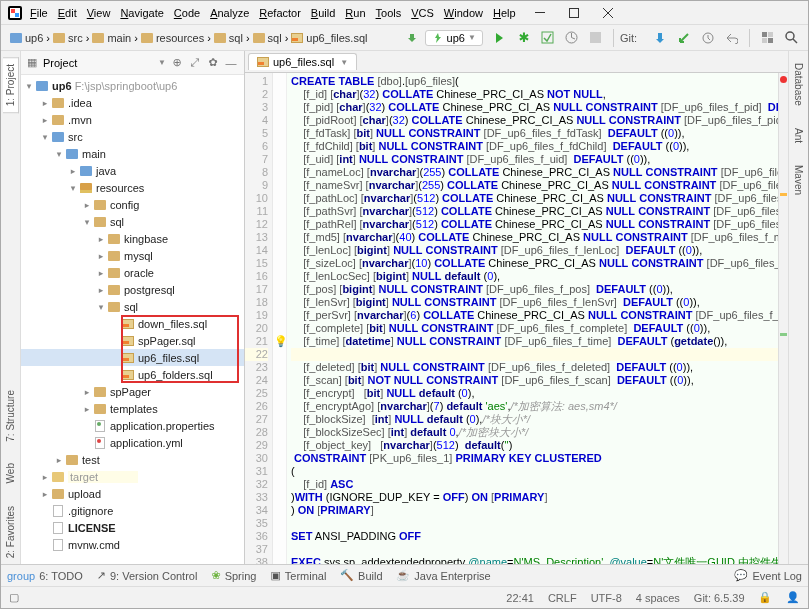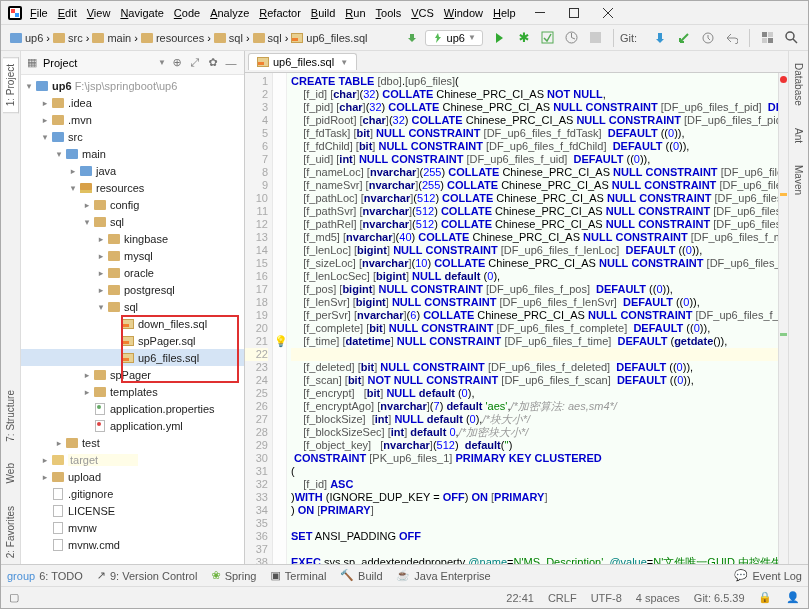--- a/index.html
+++ b/index.html
@@ -341,20 +341,27 @@
             </span>
             <span class="lbl">spPager.sql</span>
           </div>
           <div class="tn sel" style="padding-left: 88px;">
             <span class="tw"></span>
             <span class="ic">
               <span class="sqlicon"></span>
             </span>
             <span class="lbl">up6_files.sql</span>
           </div>
+          <div class="tn" style="padding-left: 88px;">
+            <span class="tw"></span>
+            <span class="ic">
+              <span class="sqlicon"></span>
+            </span>
+            <span class="lbl">up6_folders.sql</span>
+          </div>
           <div class="tn" style="padding-left: 60px;">
             <span class="tw">▸</span>
             <span class="ic">
               <span class="fld"></span>
             </span>
             <span class="lbl">spPager</span>
           </div>
           <div class="tn" style="padding-left: 60px;">
             <span class="tw">▸</span>
             <span class="ic">
@@ -401,33 +408,26 @@
             </span>
             <span class="lbl">upload</span>
           </div>
           <div class="tn" style="padding-left: 18px;">
             <span class="tw"></span>
             <span class="ic">
               <span style="width:10px;height:12px;background:#fff;border:1px solid #bbb;display:inline-block"></span>
             </span>
             <span class="lbl">.gitignore</span>
           </div>
-          <div class="tn" style="padding-left: 18px;">
+          <div class="tn" style="padding-left: 18px; font-weight: bold;">
             <span class="tw"></span>
             <span class="ic">
               <span style="width:10px;height:12px;background:#fff;border:1px solid #bbb;display:inline-block"></span>
             </span>
             <span class="lbl">LICENSE</span>
-          </div>
-          <div class="tn" style="padding-left: 18px;">
-            <span class="tw"></span>
-            <span class="ic">
-              <span style="width:10px;height:12px;background:#fff;border:1px solid #bbb;display:inline-block"></span>
-            </span>
-            <span class="lbl">mvnw</span>
           </div>
           <div class="tn" style="padding-left: 18px;">
             <span class="tw"></span>
             <span class="ic">
               <span style="width:10px;height:12px;background:#fff;border:1px solid #bbb;display:inline-block"></span>
             </span>
             <span class="lbl">mvnw.cmd</span>
           </div>
           <div class="redbox" style="left: 100px; top: 221px; width: 118px; height: 68px;"></div>
         </div>

